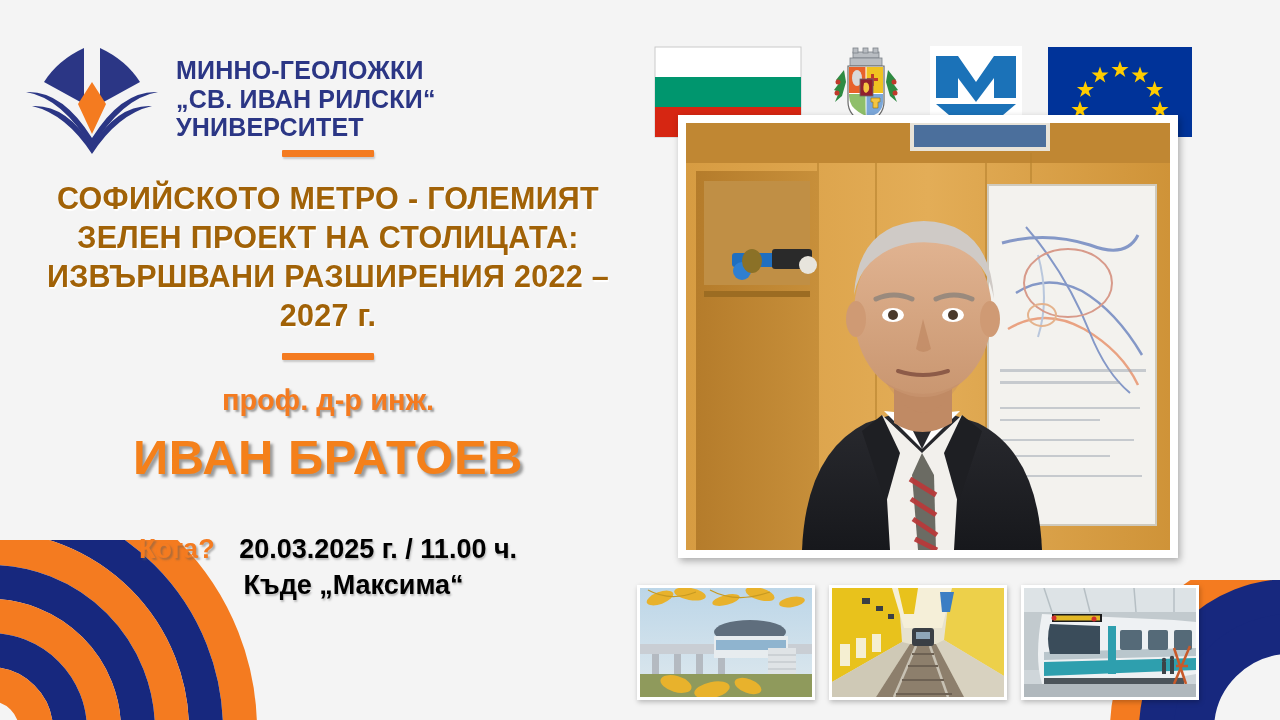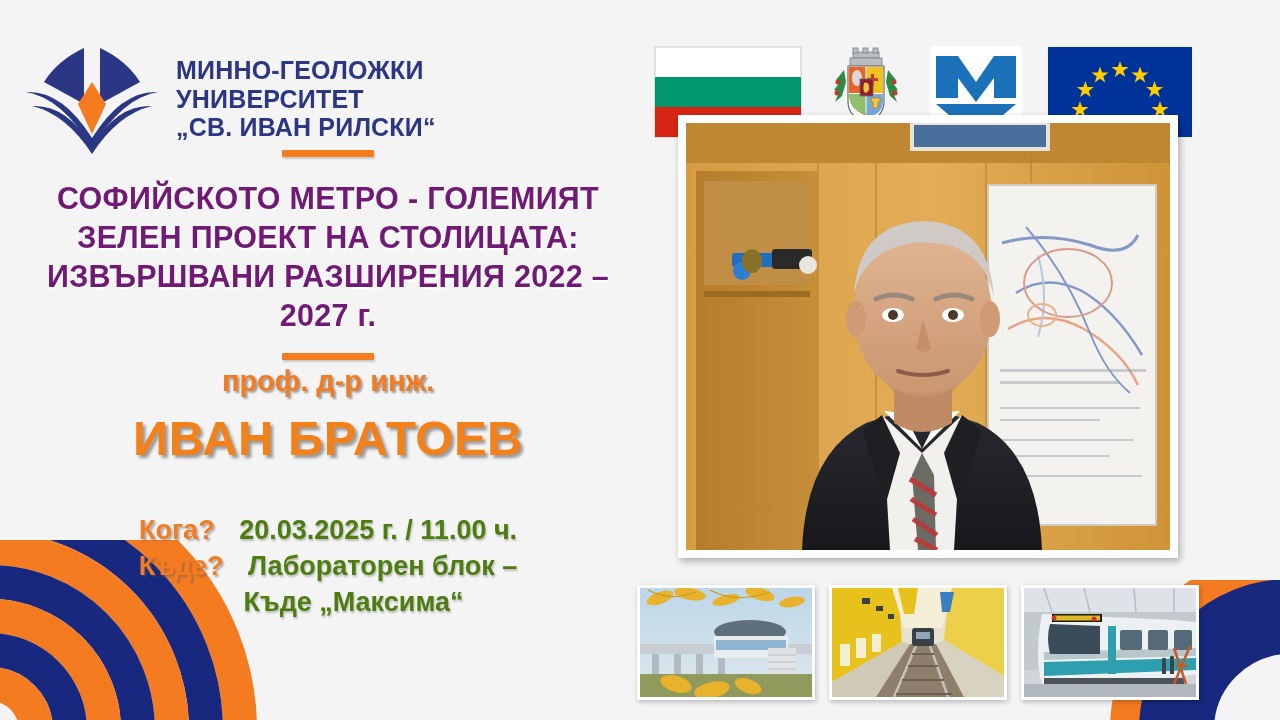--- a/index.html
+++ b/index.html
@@ -34,50 +34,50 @@
   .logo-box { height:92px; display:flex; align-items:center; justify-content:center; }
 
   
   .left-col { position:absolute; left:18px; top:150px; width:620px; text-align:center; }
 
   .divider { width:92px; height:7px; background:#f47b20; margin:0 auto; border-radius:1px;
              box-shadow:1px 2px 2px rgba(0,0,0,0.18); }
 
   .lecture-title {
     margin:22px 0 18px 0;
-    color:#701a75;
+    color:#a16207;
     font-size:30.5px;
     font-weight:bold;
     line-height:39px;
     letter-spacing:0.3px;
     text-shadow:1px 2px 1px rgba(255,255,255,0.95);
   }
 
-  .speaker-block { margin-top:4px; }
+  .speaker-block { margin-top:23px; }
   .speaker-rank {
     color:#f47b20;
     font-size:29px;
     font-weight:bold;
     line-height:34px;
     text-shadow:2px 2px 2px rgba(90,90,90,0.55);
   }
   .speaker-name {
     color:#f4801a;
     font-size:49px;
     font-weight:bold;
     line-height:60px;
     margin-top:10px;
     letter-spacing:0.5px;
     text-shadow:3px 3px 3px rgba(80,80,80,0.55);
   }
 
   .event-info { margin-top:44px; font-size:27px; font-weight:bold; line-height:36px; }
   .event-line { display:block; text-align:center; }
   .q-label { color:#f47b20; text-shadow:2px 2px 2px rgba(90,90,90,0.45);text-align:right; }
-  .q-value { color:#4d7c0f; text-shadow:1px 2px 2px rgba(120,120,120,0.45);margin-left:17px; }
+  .q-value { color:#000000; text-shadow:1px 2px 2px rgba(120,120,120,0.45);margin-left:17px; }
   .event-line.venue-2 { text-indent:34px; }
 
   
   .portrait-frame {
     position:absolute; left:678px; top:115px; width:500px; height:443px;
     background:#fff; padding:8px;
     box-shadow:2px 3px 7px rgba(0,0,0,0.3);
   }
   .portrait-frame svg { display:block; width:100%; height:100%; }
 
@@ -121,22 +121,22 @@
       <path d="M62 6 L62 62 L22 40 Q36 18 62 6 Z" fill="#2b3685"></path>
       <path d="M78 6 L78 62 L118 40 Q104 18 78 6 Z" fill="#2b3685"></path>
 
       <path d="M70 40 L84 62 L70 92 L56 62 Z" fill="#f47b20"></path>
 
       <path d="M4 50 Q40 48 70 96 Q100 48 136 50 Q100 56 70 106 Q40 56 4 50 Z" fill="#2b3685"></path>
       <path d="M10 64 Q44 62 70 104 Q96 62 130 64 Q96 72 70 112 Q44 72 10 64 Z" fill="#2b3685"></path>
     </svg>
     <div class="uni-text">
       <div>МИННО-ГЕОЛОЖКИ</div>
+      <div>„СВ. ИВАН РИЛСКИ“</div>
       <div>УНИВЕРСИТЕТ</div>
-      <div>„СВ. ИВАН РИЛСКИ“</div>
     </div>
   </div>
 
   <div class="logo-row">
 
     <div class="logo-box">
       <svg width="148" height="92" viewBox="0 0 148 92">
         <rect x="1" y="1" width="146" height="90" fill="#fff" stroke="#c9c9c9" stroke-width="1"></rect>
         <rect x="1" y="31" width="146" height="30" fill="#00966e"></rect>
         <rect x="1" y="61" width="146" height="30" fill="#d62612"></rect>
@@ -234,24 +234,20 @@
 
   <div class="speaker-block">
     <div class="speaker-rank">проф. д-р инж.</div>
     <div class="speaker-name">ИВАН БРАТОЕВ</div>
   </div>
 
   <div class="event-info">
     <span class="event-line">
       <span class="q-label">Кога?</span>
       <span class="q-value">20.03.2025 г. / 11.00 ч.</span>
-    </span>
-    <span class="event-line">
-      <span class="q-label">Къде?</span>
-      <span class="q-value">Лабораторен блок –</span>
     </span>
     <span class="event-line venue-2">
       <span class="q-value">Къде „Максима“</span>
     </span>
   </div>
 
 </div>
 
 <div class="portrait-frame">
   <svg viewBox="0 0 484 427" preserveAspectRatio="none">

